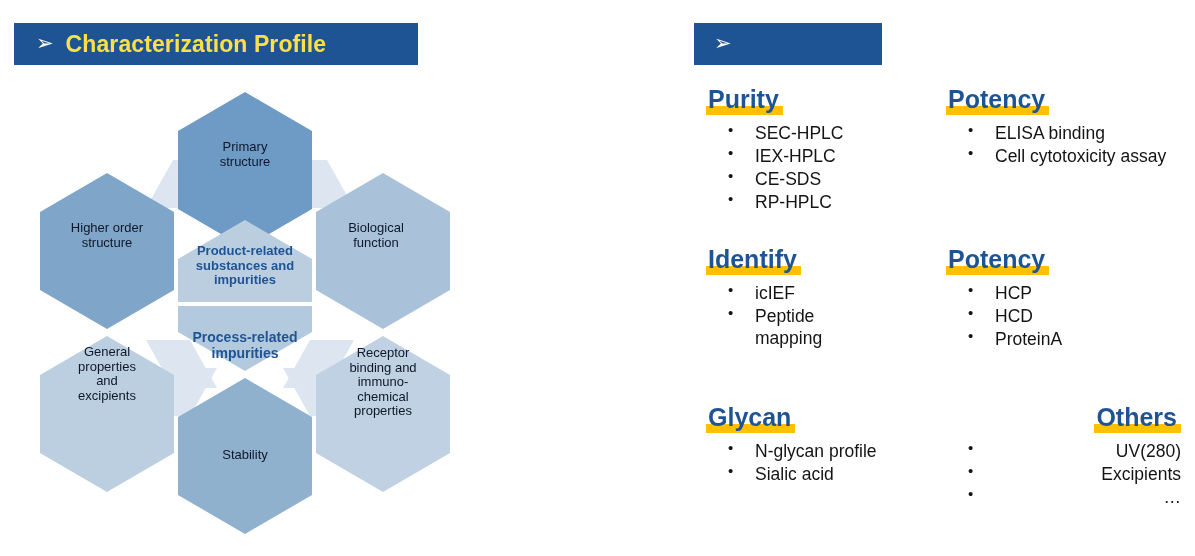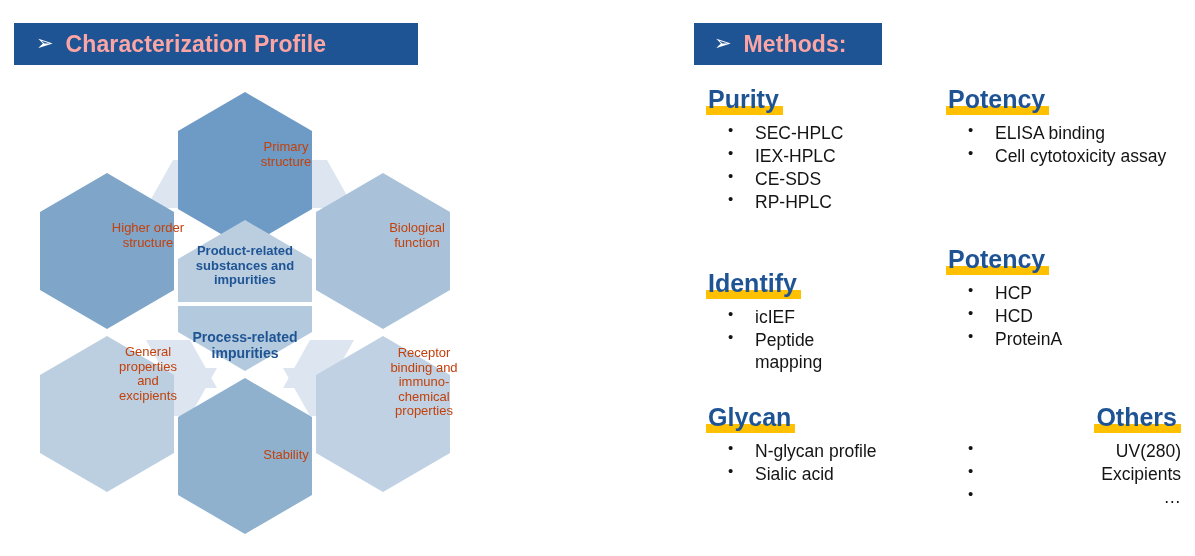--- a/index.html
+++ b/index.html
@@ -17,38 +17,38 @@
     background:#1F5494;
     display:flex;align-items:center;
     box-sizing:border-box;
   }
   .banner .arrow{
     color:#ffffff;font-size:21px;line-height:1;
     margin-right:12px;margin-top:-2px;
     font-family:"DejaVu Sans",sans-serif;
   }
   .banner .btitle{
-    color:#fca5a5;font-size:23px;font-weight:bold;
+    color:#fde047;font-size:23px;font-weight:bold;
     letter-spacing:0.1px;white-space:nowrap;
   }
   #banner-left{left:14px;top:23px;width:404px;height:42px;padding-left:22px;}
   #banner-right{left:694px;top:23px;width:188px;height:42px;padding-left:20px;}
 
   
   #hex-diagram{position:absolute;left:0;top:78px;width:500px;height:470px;}
   #hex-diagram svg{display:block;}
   .hexlabel{
     position:absolute;
     text-align:center;
     line-height:1.12;
     font-size:13px;
     pointer-events:none;
     white-space:pre-line;
   }
-  .hexlabel.white{color:#c2410c;margin-left:41px;}
+  .hexlabel.white{color:#0f172a;}
   .hexlabel.dark{color:#1F5494;font-weight:bold;}
 
   
   #methods{position:absolute;left:694px;top:86px;width:500px;height:470px;}
   .mgroup{position:absolute;width:235px;}
   .mhead{
     display:inline-block;
     font-size:25px;font-weight:bold;color:#1F5494;
     background:linear-gradient(to top,#FFC000 0,#FFC000 9px,transparent 9px,transparent 100%);
     padding:0 4px 3px 2px;
@@ -74,21 +74,20 @@
 
 <div class="slide">
 
   <div class="banner" id="banner-left">
     <span class="arrow">➢</span>
     <span class="btitle">Characterization Profile</span>
   </div>
 
   <div class="banner" id="banner-right">
     <span class="arrow">➢</span>
-    <span class="btitle">Methods:</span>
   </div>
 
   <div id="hex-diagram">
 
     <svg width="500" height="470" viewBox="0 0 500 470">
 
       <g>
         <polygon points="173,82 217,82 190,130 146,130" fill="#DDE6F0"></polygon>
         <polygon points="283,82 327,82 354,130 310,130" fill="#DDE6F0"></polygon>
         <polygon points="146,262 190,262 217,310 173,310" fill="#DDE6F0"></polygon>
@@ -175,21 +174,21 @@
             <span class="bul">•</span>
             <span class="txt">ELISA binding</span>
           </li>
         <li>
             <span class="bul">•</span>
             <span class="txt">Cell cytotoxicity assay</span>
           </li>
       </ul>
     </div>
 
-    <div class="mgroup" style="left:12px;top:160px;margin-top:24px;">
+    <div class="mgroup" style="left:12px;top:160px;">
       <div class="mhead">Identify</div>
       <ul class="mlist">
         <li>
             <span class="bul">•</span>
             <span class="txt">icIEF</span>
           </li>
         <li style="width:105px;">
             <span class="bul">•</span>
             <span class="txt">Peptide mapping</span>
           </li>

